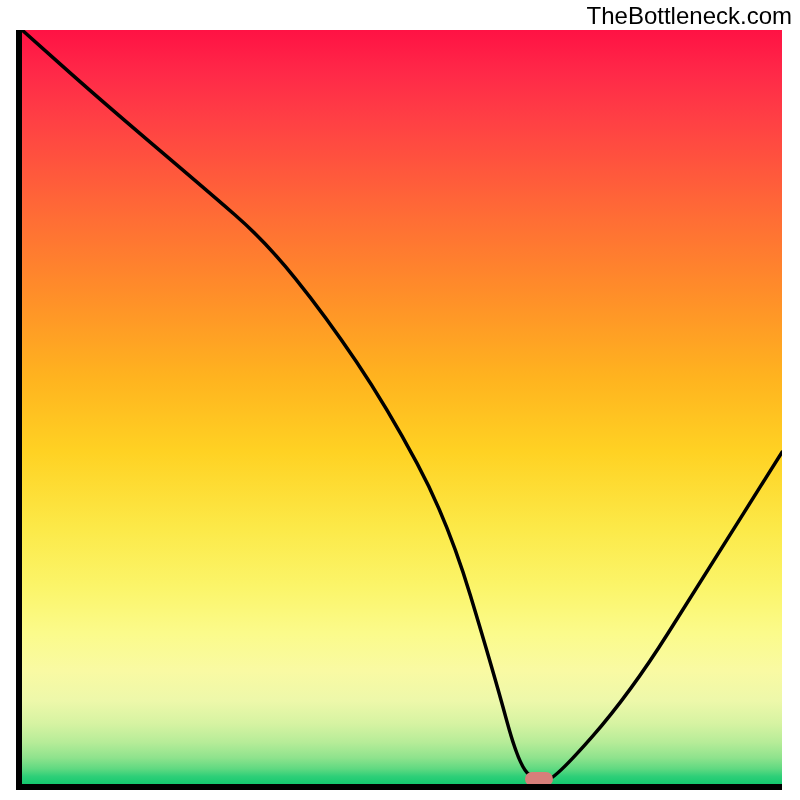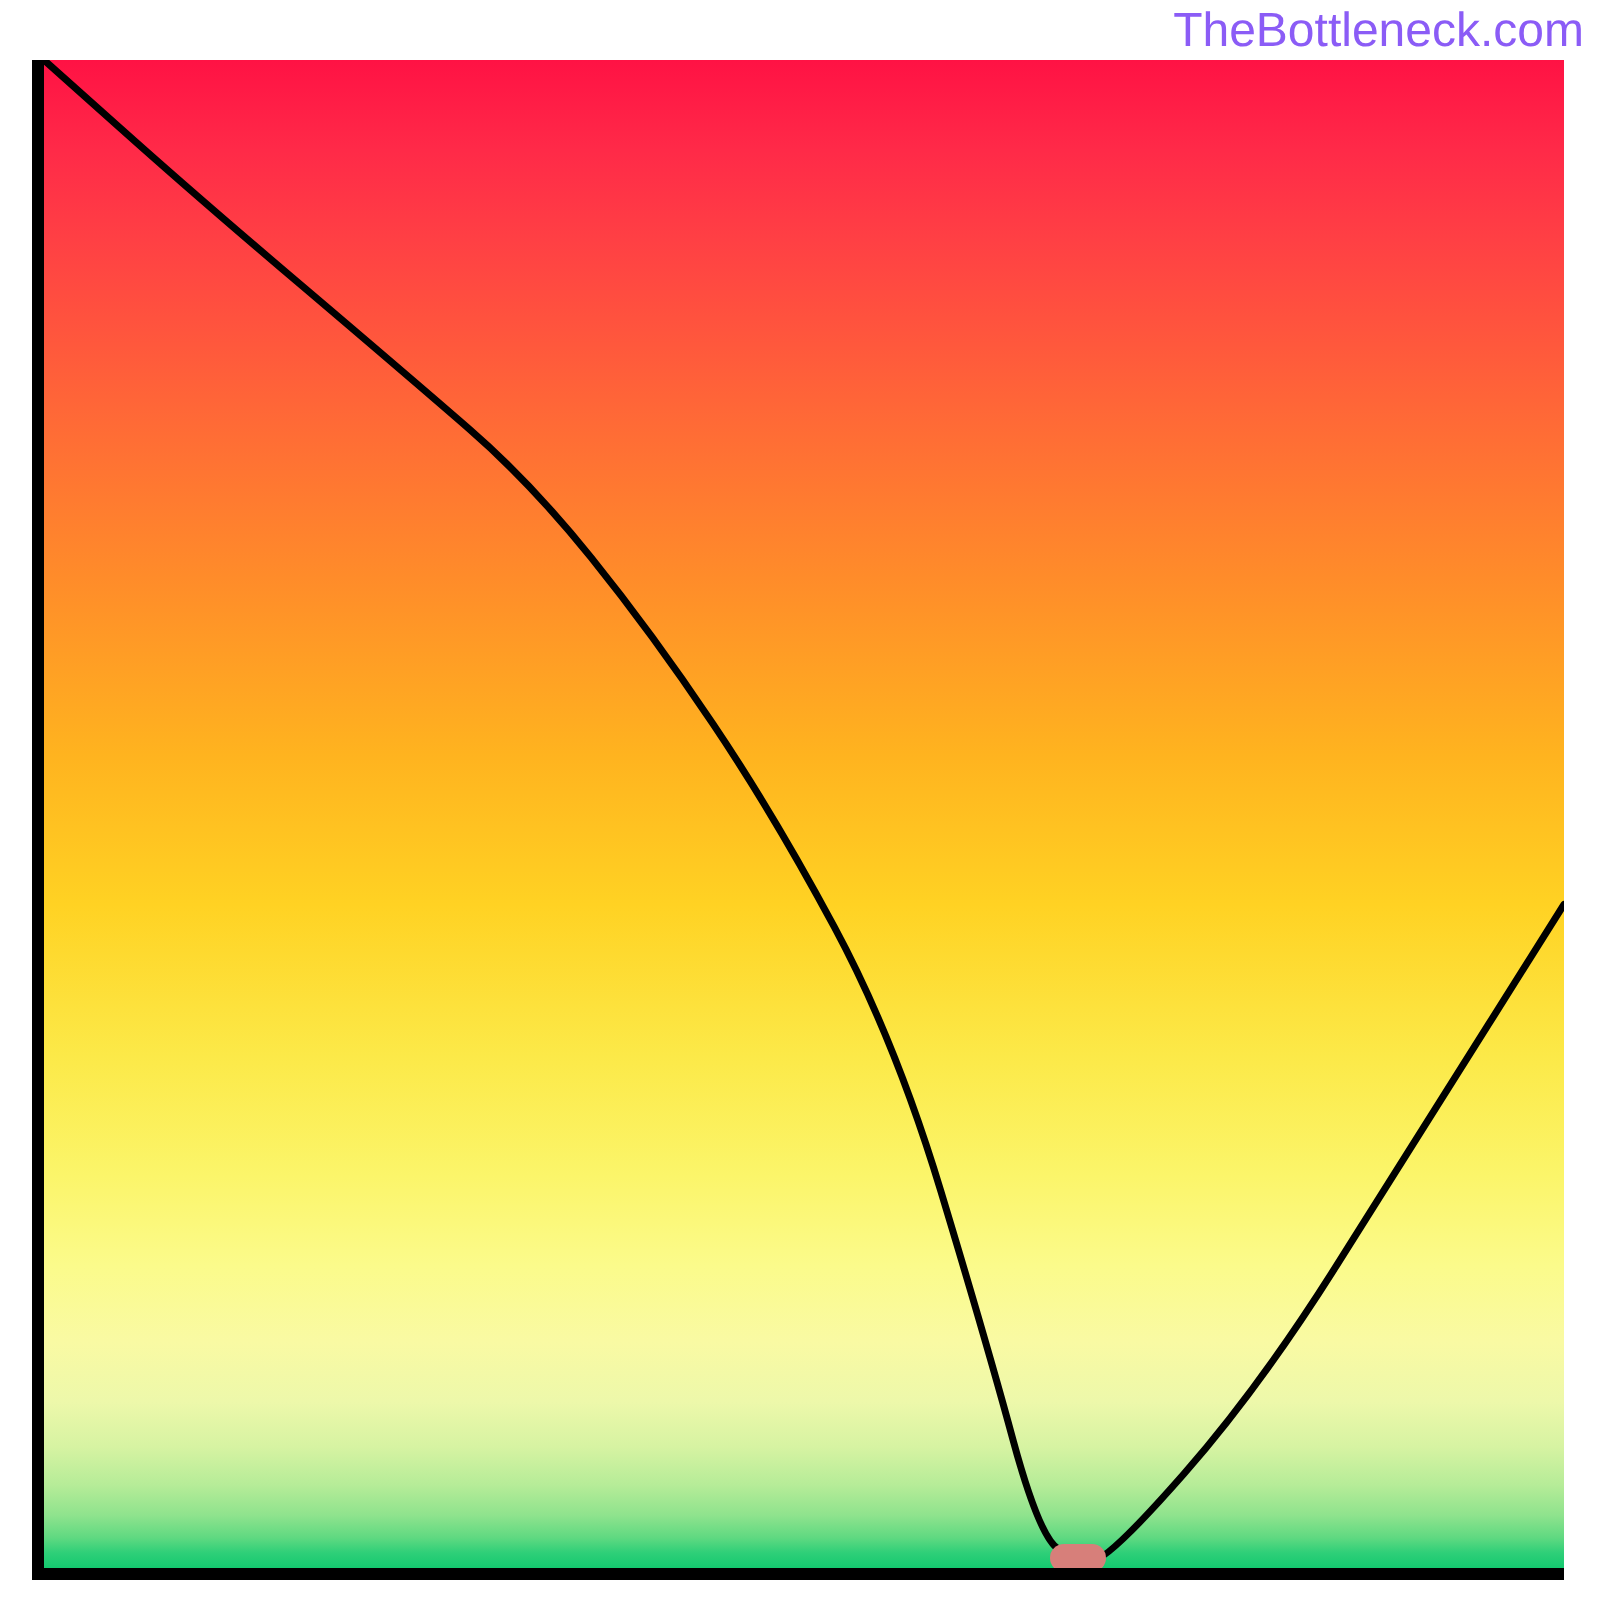--- a/index.html
+++ b/index.html
@@ -15,21 +15,21 @@
     position: relative;
     width: 800px;
     height: 800px;
   }
   .watermark {
     position: absolute;
     top: 2px;
     right: 8px;
     font-size: 24px;
     font-weight: 500;
-    color: #8b5cf6;
+    color: #000000;
     letter-spacing: 0px;
     z-index: 3;
   }
   .plot-area {
     position: absolute;
     left: 16px;
     top: 30px;
     width: 766px;
     height: 760px;
     border-left: 6px solid #000;

